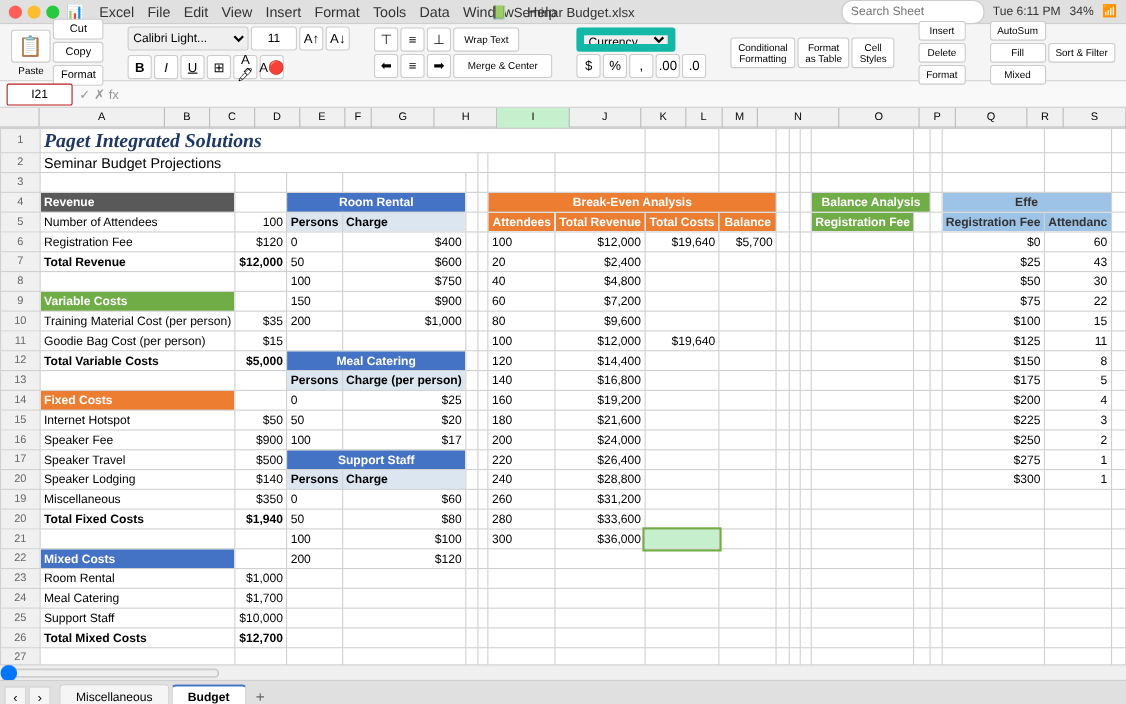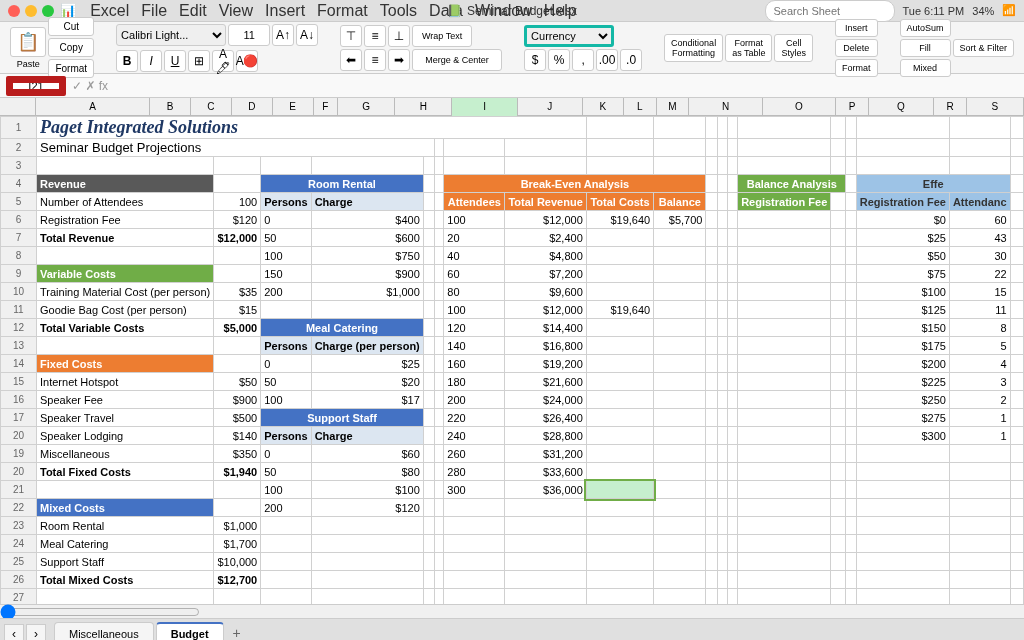--- a/index.html
+++ b/index.html
@@ -35,35 +35,35 @@
       align-items: center;
       padding: 0 6px;
       gap: 4px;
     }
     .toolbar-group { display: flex; align-items: center; gap: 2px; padding: 0 4px; }
     .toolbar-sep { width: 1px; height: 30px; background: #ccc; margin: 0 3px; }
     .tb-btn { padding: 3px 6px; font-size: 11px; border: 1px solid #ccc; border-radius: 3px; background: #fff; cursor: pointer; white-space: nowrap; }
     .font-select { width: 110px; height: 22px; font-size: 11px; border: 1px solid #ccc; border-radius: 3px; }
     .font-size { width: 42px; height: 22px; font-size: 11px; border: 1px solid #ccc; border-radius: 3px; text-align: center; }
     .format-btn { width: 22px; height: 22px; font-size: 12px; border: 1px solid #ccc; border-radius: 3px; background: #fff; cursor: pointer; display: flex; align-items: center; justify-content: center; }
-    .number-select { width: 90px; height: 22px; font-size: 11px; border: 3px solid #14b8a6; border-radius: 3px; }
+    .number-select { width: 90px; height: 22px; font-size: 11px; border: 7px solid #14b8a6; border-radius: 3px; }
     .search-box { width: 130px; height: 22px; border: 1px solid #ccc; border-radius: 10px; padding: 0 8px; font-size: 11px; background: #fff; }
 
     
     #formulabar {
       height: 24px;
       background: #f9f9f9;
       border-bottom: 1px solid #ccc;
       display: flex;
       align-items: center;
       padding: 0 6px;
       gap: 6px;
       font-size: 11px;
     }
-    .cell-ref { width: 60px; height: 20px; border: 7px solid #b91c1c; border-radius: 2px; text-align: center; padding: 0 4px; font-size: 11px; }
+    .cell-ref { width: 60px; height: 20px; border: 1px solid #b91c1c; border-radius: 2px; text-align: center; padding: 0 4px; font-size: 11px; }
     .formula-sep { color: #999; font-size: 12px; }
     .formula-input { flex: 1; height: 20px; border: none; background: transparent; font-size: 11px; outline: none; }
     .col-head { border-right: 1px solid #bbb; text-align: center; font-size: 10px; height: 18px; line-height: 18px; overflow: hidden; }
 
     
     #grid-wrapper {
       flex: 1;
       overflow: auto;
       background: #fff;
     }
@@ -162,21 +162,21 @@
 <body>
 
 <div id="titlebar">
   <div class="titlebar-left">
     <div class="traffic-lights">
       <div class="tl tl-red"></div>
       <div class="tl tl-yellow"></div>
       <div class="tl tl-green"></div>
     </div>
     <span style="font-size:13px;">📊</span>
-    <span style="display:flex;gap:12px;font-size:16px;margin-left:8px;text-align:center;">
+    <span style="display:flex;gap:12px;font-size:13px;margin-left:8px;text-align:center;">
       <span>Excel</span>
       <span>File</span>
       <span>Edit</span>
       <span>View</span>
       <span>Insert</span>
       <span>Format</span>
       <span>Tools</span>
       <span>Data</span>
       <span>Window</span>
       <span>Help</span>

